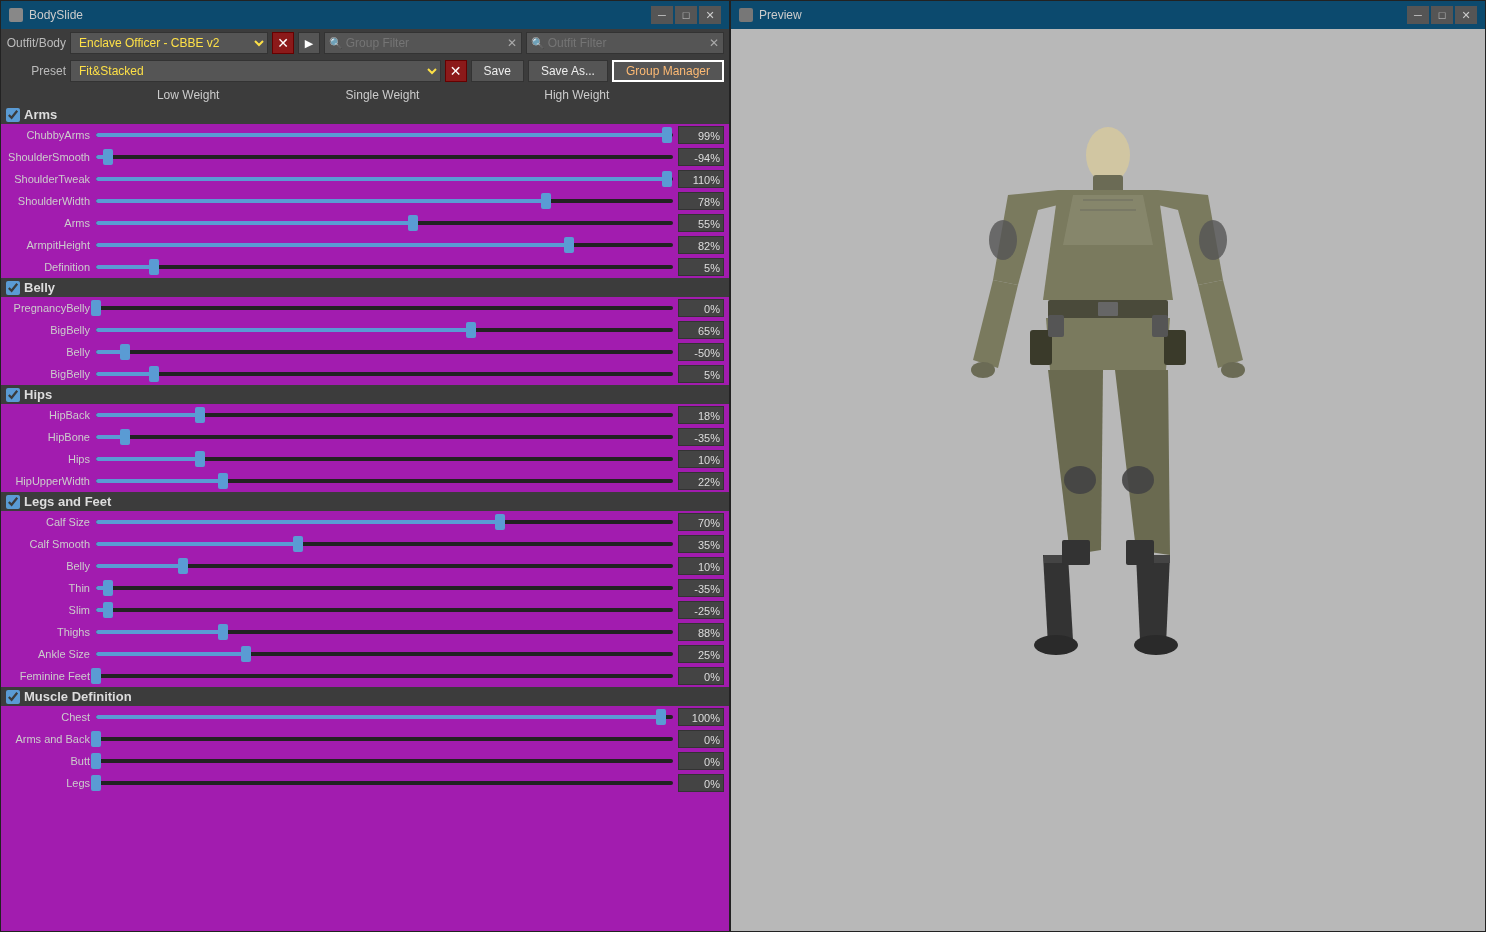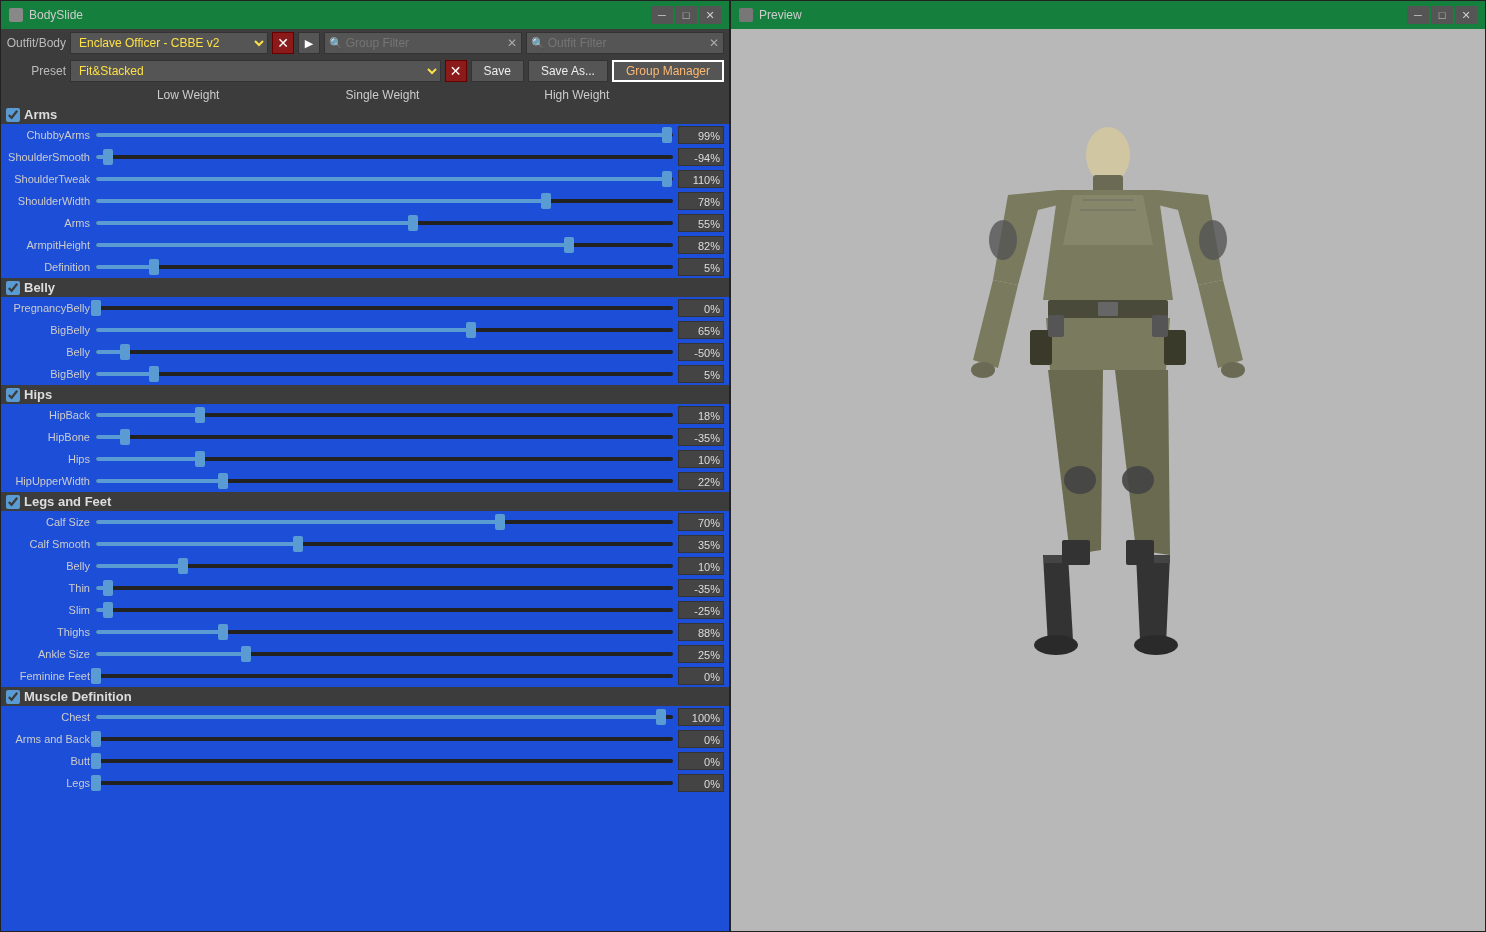--- a/index.html
+++ b/index.html
@@ -15,21 +15,21 @@
 
     
     .window {
       display: flex;
       flex-direction: column;
       background: #3c3c3c;
       border: 1px solid #222;
     }
 
     .title-bar {
-      background: #15803d;
+      background: #0c4a6e;
       height: 28px;
       display: flex;
       align-items: center;
       padding: 0 8px;
       justify-content: space-between;
       flex-shrink: 0;
     }
     .title-bar-left {
       display: flex;
       align-items: center;
@@ -180,21 +180,21 @@
       text-align: center;
       color: #ccc;
       font-size: 12px;
     }
     .weight-label-right { width: 55px; flex-shrink: 0; }
 
     
     .sliders-container {
       flex: 1;
       overflow-y: auto;
-      background: #1d4ed8;
+      background: #a21caf;
     }
     .sliders-container::-webkit-scrollbar { width: 10px; }
     .sliders-container::-webkit-scrollbar-track { background: #2d2d2d; }
     .sliders-container::-webkit-scrollbar-thumb { background: #666; }
 
     
     .section-header {
       display: flex;
       align-items: center;
       padding: 2px 5px;

